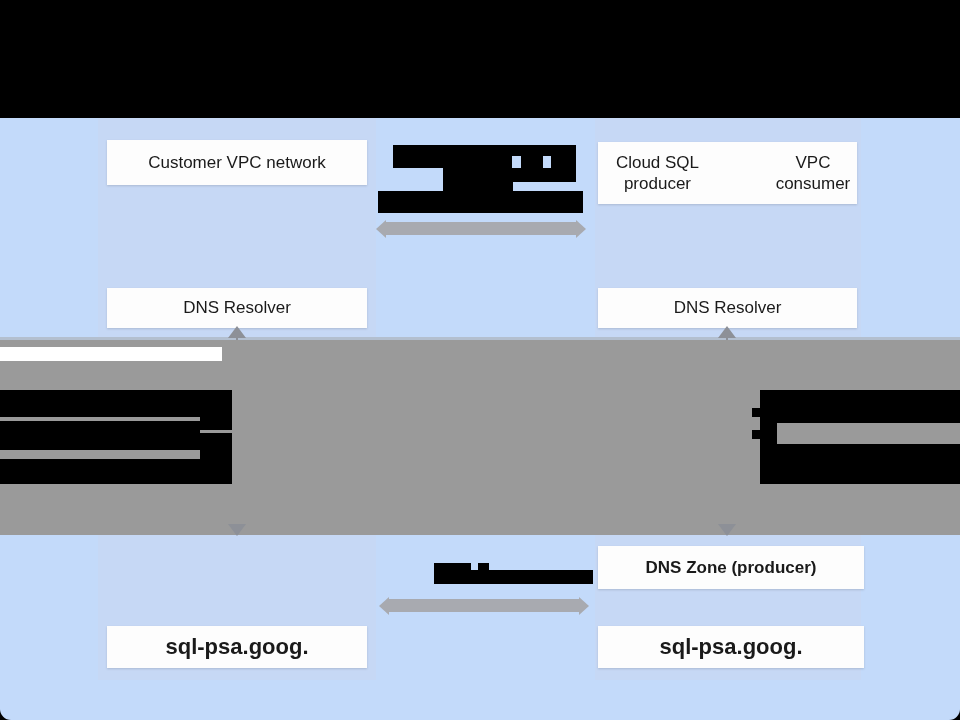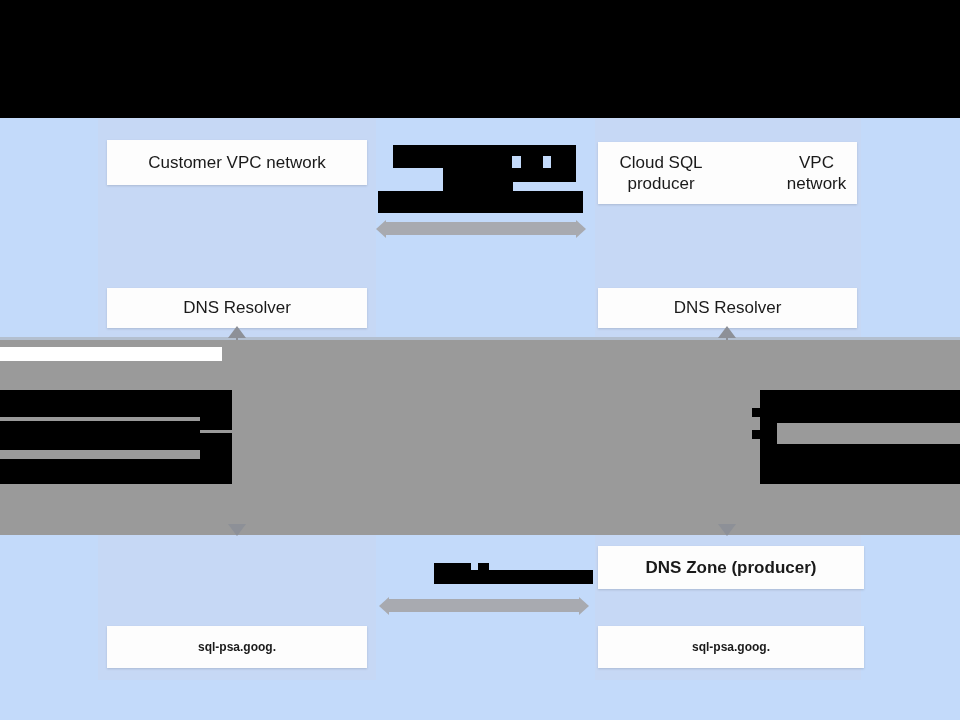--- a/index.html
+++ b/index.html
@@ -7,20 +7,21 @@
     padding: 0;
     background: #000000;
   }
   #canvas {
     position: relative;
     width: 960px;
     height: 720px;
     overflow: hidden;
     background: #000000;
     font-family: "Liberation Sans", sans-serif;
+    border-radius: 11px;
   }
 
   
   .band-top-black {
     position: absolute;
     left: 0; top: 0; width: 960px; height: 118px;
     background: #000000;
   }
   .band-outer-blue {
     position: absolute;
@@ -54,21 +55,21 @@
     background: #fdfdfd;
     display: flex;
     align-items: center;
     justify-content: center;
     text-align: center;
     color: #1a1a1a;
     font-size: 17px;
     line-height: 1.25;
     box-shadow: 0 1px 2px rgba(120,130,150,0.35);
   }
-  .wbox.bold { font-weight: bold; font-size: 12px; text-align: right; }
+  .wbox.bold { font-weight: bold; font-size: 22px; text-align: right; }
 
   #box-customer-vpc   { left: 107px; top: 140px; width: 260px; height: 45px; }
   #box-producer-vpc   { left: 598px; top: 142px; width: 259px; height: 62px; gap: 26px; }
   #box-dns-res-left   { left: 107px; top: 288px; width: 260px; height: 40px; }
   #box-dns-res-right  { left: 598px; top: 288px; width: 259px; height: 40px; }
   #box-peering-zone   { left: 107px; top: 546px; width: 260px; height: 64px; }
   #box-producer-zone  { left: 598px; top: 546px; width: 266px; height: 43px; font-weight: bold; }
   #box-sql-psa-left   { left: 107px; top: 626px; width: 260px; height: 42px; }
   #box-sql-psa-right  { left: 598px; top: 626px; width: 266px; height: 42px; }
 
@@ -144,21 +145,21 @@
   <div class="vpc-panel left-bot"></div>
   <div class="vpc-panel right-bot"></div>
 
   <div class="white-bar"></div>
 
   <div class="wbox" id="box-customer-vpc">Customer VPC network</div>
 
   <div class="wbox" id="box-producer-vpc">
     <span>Cloud SQL producer</span>
       <br>
-    <span>VPC network</span>
+    <span>VPC consumer</span>
   </div>
 
   <div class="wbox" id="box-dns-res-left">DNS Resolver</div>
 
   <div class="wbox" id="box-dns-res-right">DNS Resolver</div>
 
 
   <div class="wbox" id="box-producer-zone">DNS Zone (producer)</div>
 
   <div class="wbox bold" id="box-sql-psa-left">sql-psa.goog.</div>

